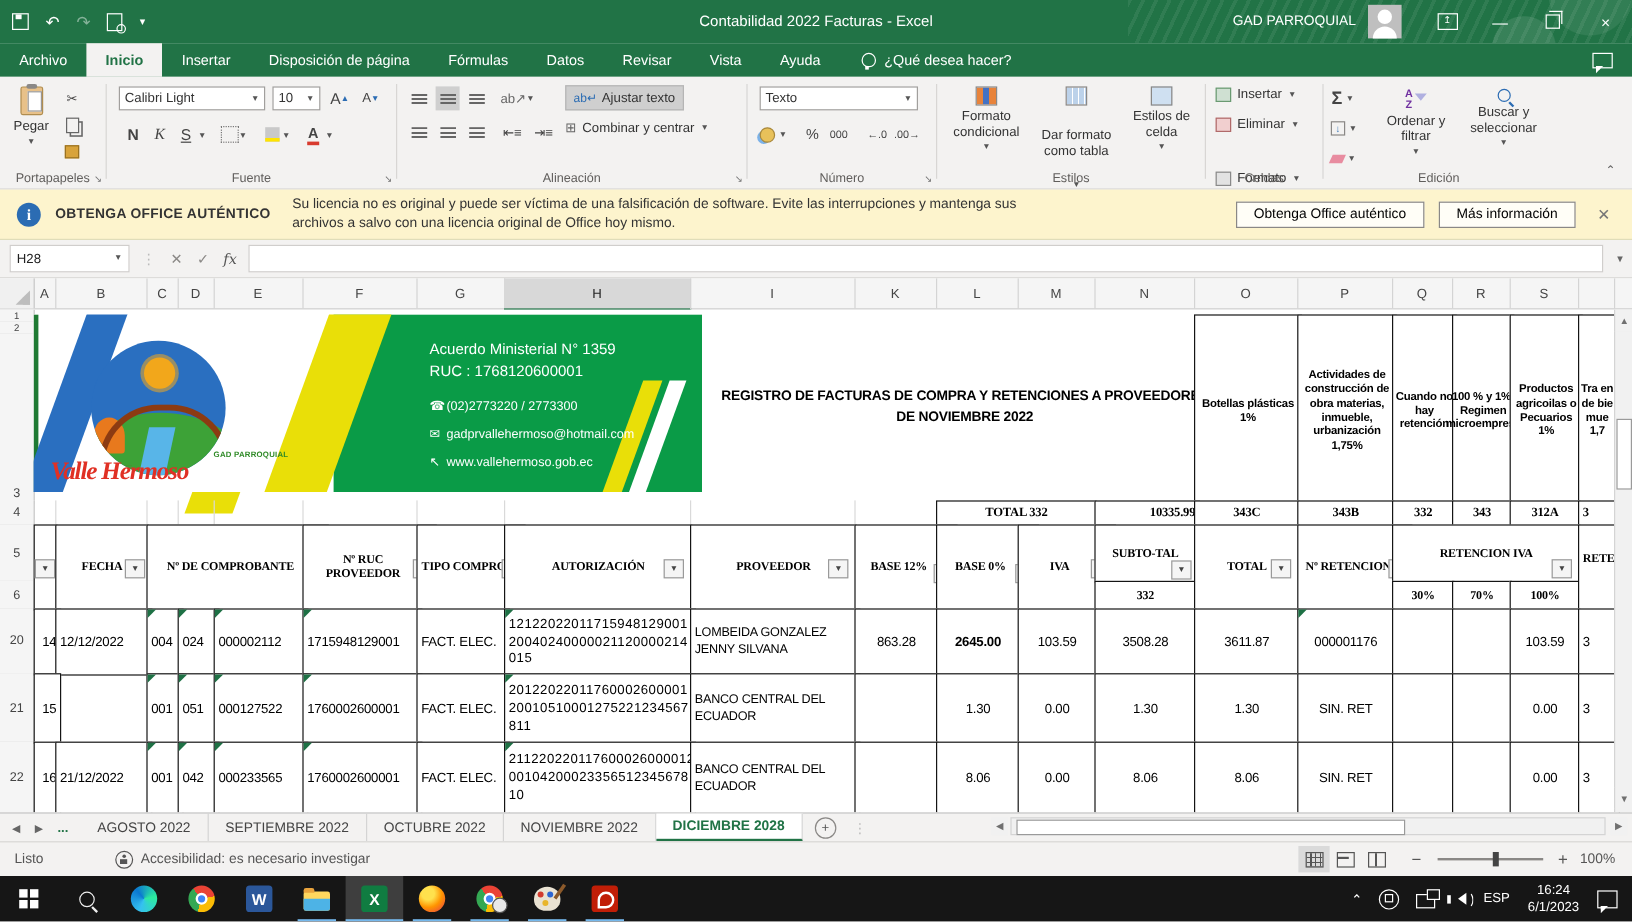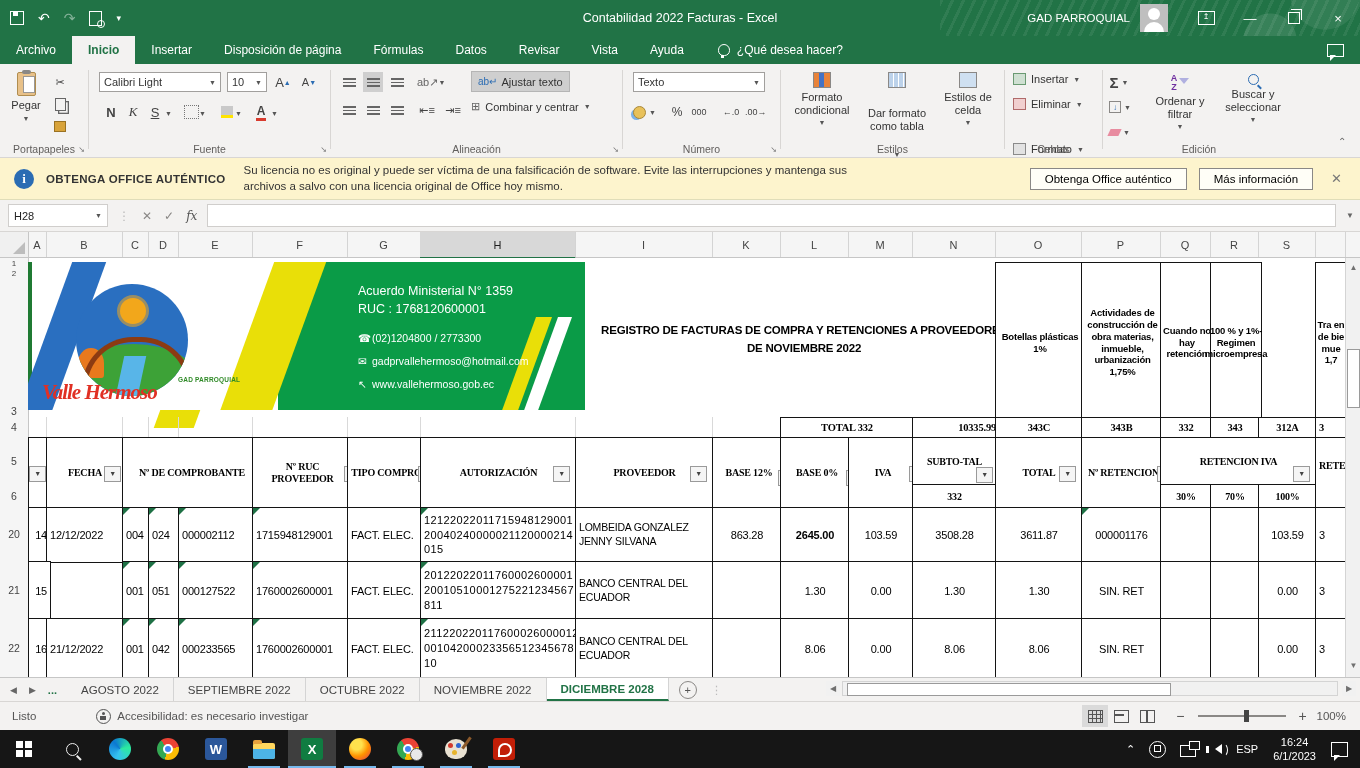--- a/index.html
+++ b/index.html
@@ -466,32 +466,33 @@
         <div class="hill"></div>
           <div class="sun"></div>
           <div class="flower"></div>
         <div class="river"></div>
           <div class="bridge"></div>
       </div>
       <div class="brandsm">GAD PARROQUIAL</div>
       <div class="brand">Valle Hermoso</div>
       <div class="btxt" style="left:330px;top:22px;font-size:12.5px;">Acuerdo Ministerial N° 1359</div>
       <div class="btxt" style="left:330px;top:40px;font-size:12.5px;">RUC : 1768120600001</div>
-      <div class="btxt" style="left:330px;top:70px;font-size:10.5px;"><span class="bicon">☎</span><span>(02)1204800 / 2773300</span></div>
+      <div class="btxt" style="left:330px;top:70px;font-size:10.5px;"><span class="bicon">☎</span><span>(02)2773220 / 2773300</span></div>
       <div class="btxt" style="left:330px;top:93px;font-size:10.5px;"><span class="bicon">✉</span><span>gadprvallehermoso@hotmail.com</span></div>
       <div class="btxt" style="left:330px;top:116px;font-size:10.5px;"><span class="bicon">↖</span><span>www.vallehermoso.gob.ec</span></div>
     </div>
     <div class="ytail"></div>
 
     <div class="sheettitle">REGISTRO DE FACTURAS DE COMPRA Y RETENCIONES A PROVEEDORES DE NOVIEMBRE 2022</div>
 
     <div class="bcell cat" style="left:995px;top:4px;width:86px;height:155px;">Botellas plásticas 1%</div>
     <div class="bcell cat" style="left:1081px;top:4px;width:79px;height:155px;">Actividades de construcción de obra materias, inmueble, urbanización 1,75%</div>
     <div class="bcell cat" style="left:1160px;top:4px;width:50px;height:155px;">Cuando no hay retención</div>
     <div class="bcell cat" style="left:1210px;top:4px;width:48px;height:155px;">100 % y 1%- Regimen microempresa</div>
+    <div class="bcell cat" style="left:1258px;top:4px;width:57px;height:155px;">Productos agricoilas o Pecuarios 1%</div>
     <div class="bcell cat" style="left:1315px;top:4px;width:30px;height:155px;padding:2px 0;">Tra en de bie mue 1,7</div>
 
     <div class="gline" style="left:28px;top:179px;width:1317px;height:0px;"></div>
     <div class="gline" style="left:46px;top:159px;width:1px;height:20px;"></div>
     <div class="gline" style="left:122px;top:159px;width:1px;height:20px;"></div>
     <div class="gline" style="left:148px;top:159px;width:1px;height:20px;"></div>
     <div class="gline" style="left:178px;top:159px;width:1px;height:20px;"></div>
     <div class="gline" style="left:252px;top:159px;width:1px;height:20px;"></div>
     <div class="gline" style="left:347px;top:159px;width:1px;height:20px;"></div>
     <div class="gline" style="left:420px;top:159px;width:1px;height:20px;"></div>

